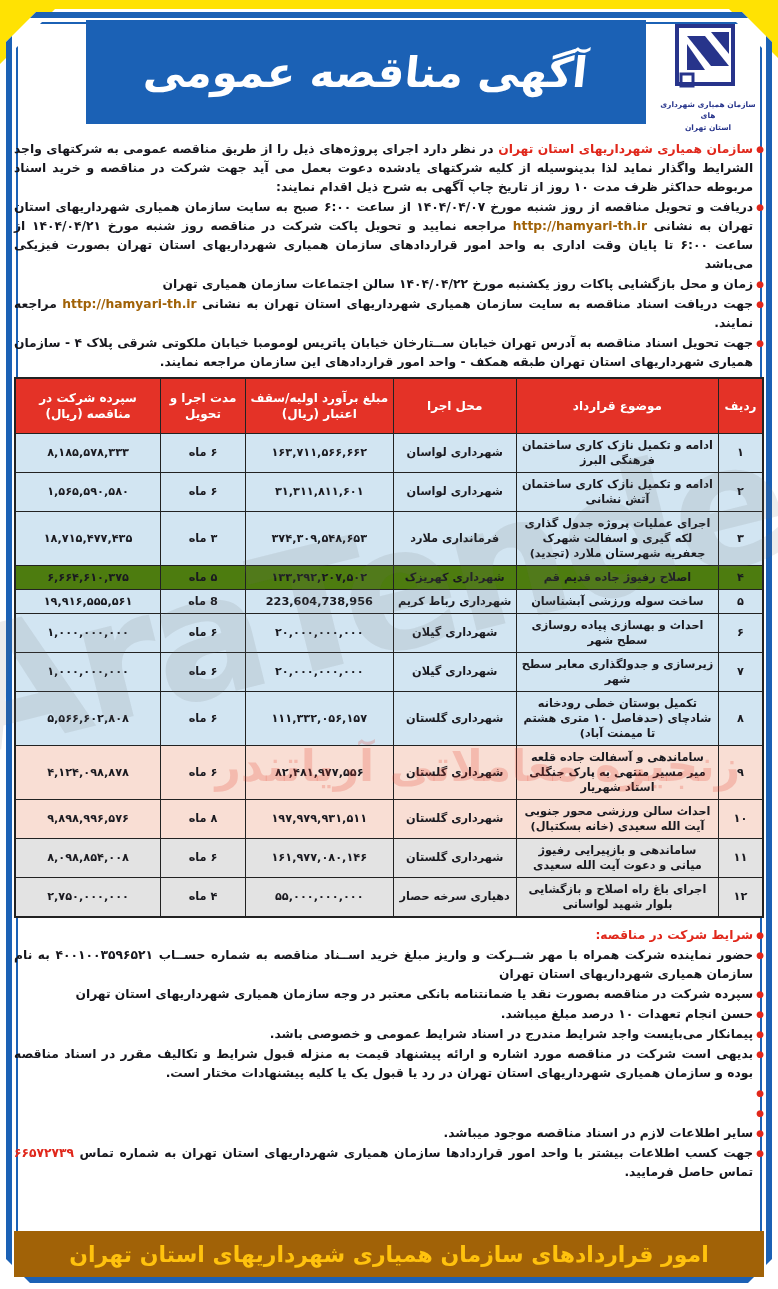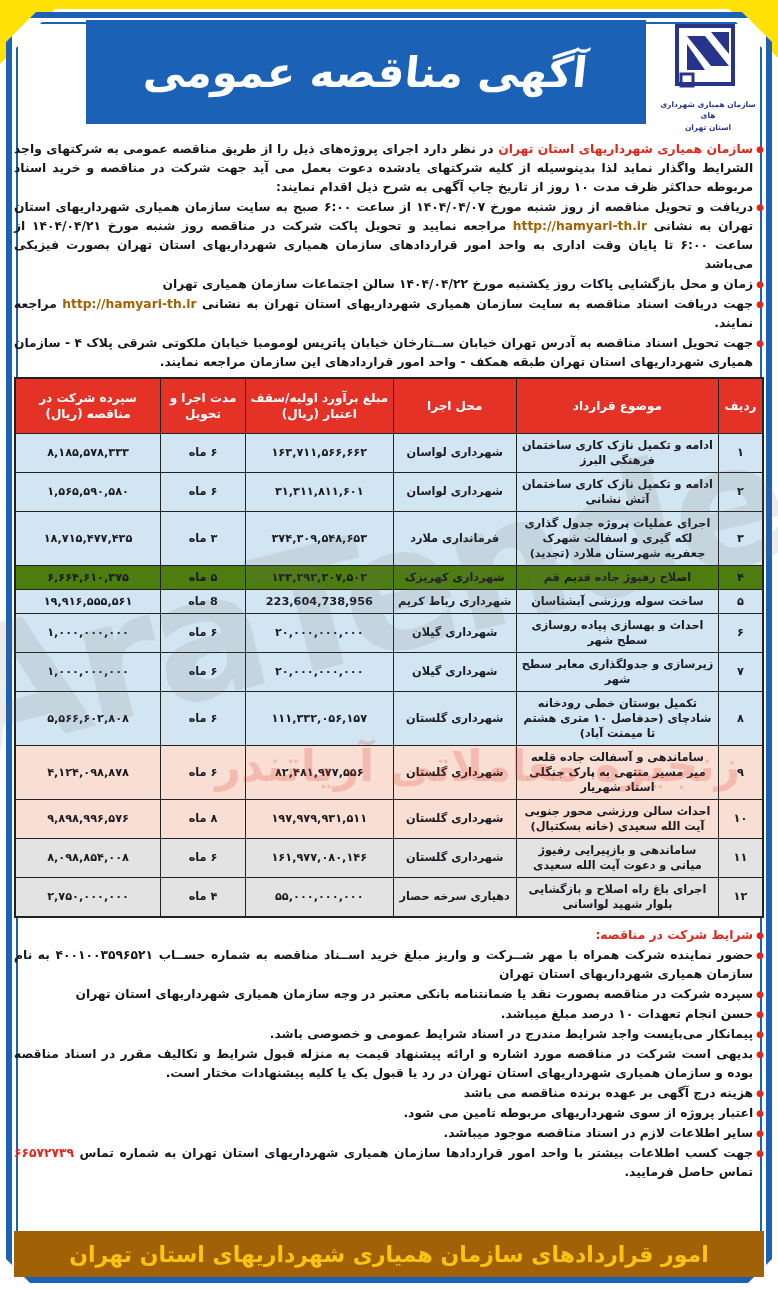--- a/index.html
+++ b/index.html
@@ -267,25 +267,23 @@
         <div class="bullet-line">
           <span class="bullet-dot">●</span>
           <span class="bullet-text"><span class="">پیمانکار می‌بایست واجد شرایط مندرج در اسناد شرایط عمومی و خصوصی باشد.</span></span>
         </div>
         <div class="bullet-line">
           <span class="bullet-dot">●</span>
           <span class="bullet-text"><span class="">بدیهی است شرکت در مناقصه مورد اشاره و ارائه پیشنهاد قیمت به منزله قبول شرایط و تکالیف مقرر در اسناد مناقصه بوده و سازمان همیاری شهرداریهای استان تهران در رد یا قبول یک یا کلیه پیشنهادات مختار است.</span></span>
         </div>
         <div class="bullet-line">
           <span class="bullet-dot">●</span>
-          <span class="bullet-text"><span class="">هزینه درج آگهی بر عهده برنده مناقصه می باشد</span></span>
-        </div>
-        <div class="bullet-line">
-          <span class="bullet-dot">●</span>
-          <span class="bullet-text"><span class="">اعتبار پروژه از سوی شهرداریهای مربوطه تامین می شود.</span></span>
+        </div>
+        <div class="bullet-line">
+          <span class="bullet-dot">●</span>
         </div>
         <div class="bullet-line">
           <span class="bullet-dot">●</span>
           <span class="bullet-text"><span class="">سایر اطلاعات لازم در اسناد مناقصه موجود میباشد.</span></span>
         </div>
         <div class="bullet-line">
           <span class="bullet-dot">●</span>
           <span class="bullet-text"><span class="">جهت کسب اطلاعات بیشتر با واحد امور قراردادها سازمان همیاری شهرداریهای استان تهران به شماره تماس </span><span class="seg-red">۶۶۵۷۲۷۳۹</span><span class=""> تماس حاصل فرمایید.</span></span>
         </div>
       </div>

